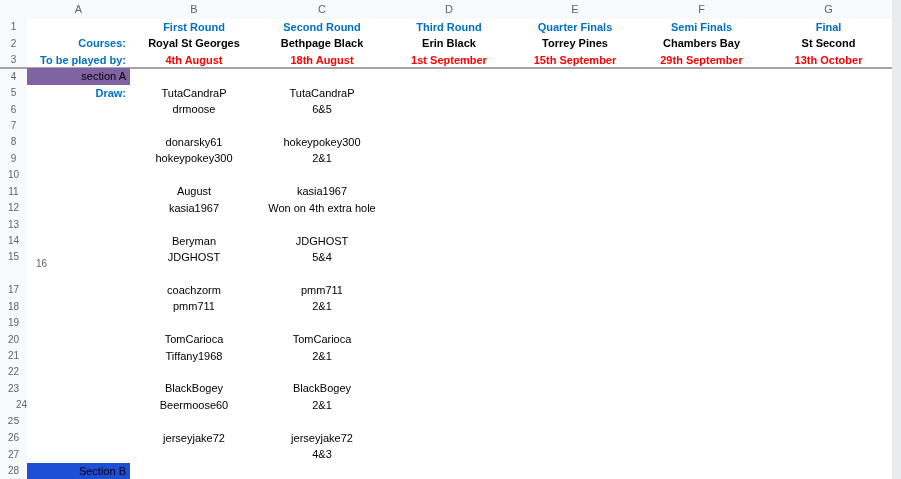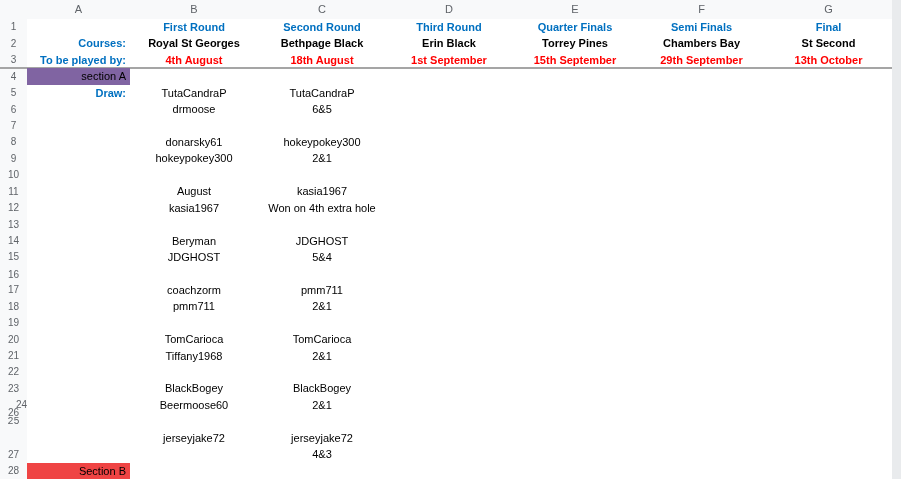--- a/index.html
+++ b/index.html
@@ -51,31 +51,31 @@
     <div class="guttxt" style="left: 0px; top: 101px; width: 27px; height: 17px; line-height: 17px;">6</div>
     <div class="guttxt" style="left: 0px; top: 118px; width: 27px; height: 16px; line-height: 16px;">7</div>
     <div class="guttxt" style="left: 0px; top: 134px; width: 27px; height: 16px; line-height: 16px;">8</div>
     <div class="guttxt" style="left: 0px; top: 150px; width: 27px; height: 17px; line-height: 17px;">9</div>
     <div class="guttxt" style="left: 0px; top: 167px; width: 27px; height: 16px; line-height: 16px;">10</div>
     <div class="guttxt" style="left: 0px; top: 183px; width: 27px; height: 17px; line-height: 17px;">11</div>
     <div class="guttxt" style="left: 0px; top: 200px; width: 27px; height: 16px; line-height: 16px;">12</div>
     <div class="guttxt" style="left: 0px; top: 216px; width: 27px; height: 17px; line-height: 17px;">13</div>
     <div class="guttxt" style="left: 0px; top: 233px; width: 27px; height: 16px; line-height: 16px;">14</div>
     <div class="guttxt" style="left: 0px; top: 249px; width: 27px; height: 16px; line-height: 16px;">15</div>
-    <div class="guttxt" style="left: 0px; top: 266px; width: 27px; height: 17px; line-height: 17px;">16</div>
+    <div class="guttxt" style="left: 0px; top: 255px; width: 27px; height: 17px; line-height: 17px; padding-left: 28px;">16</div>
     <div class="guttxt" style="left: 0px; top: 282px; width: 27px; height: 16px; line-height: 16px;">17</div>
     <div class="guttxt" style="left: 0px; top: 298px; width: 27px; height: 17px; line-height: 17px;">18</div>
     <div class="guttxt" style="left: 0px; top: 315px; width: 27px; height: 16px; line-height: 16px;">19</div>
     <div class="guttxt" style="left: 0px; top: 331px; width: 27px; height: 17px; line-height: 17px;">20</div>
     <div class="guttxt" style="left: 0px; top: 348px; width: 27px; height: 16px; line-height: 16px;">21</div>
     <div class="guttxt" style="left: 0px; top: 364px; width: 27px; height: 16px; line-height: 16px; text-align: center;">22</div>
     <div class="guttxt" style="left: 0px; top: 380px; width: 27px; height: 17px; line-height: 17px;">23</div>
     <div class="guttxt" style="left: 0px; top: 397px; width: 27px; height: 16px; line-height: 16px; padding-left: 8px;">24</div>
     <div class="guttxt" style="left: 0px; top: 413px; width: 27px; height: 17px; line-height: 17px; font-family: Liberation Mono, monospace;">25</div>
-    <div class="guttxt" style="left: 0px; top: 405px; width: 27px; height: 16px; line-height: 16px;">26</div>
+    <div class="guttxt" style="left: 0px; top: 430px; width: 27px; height: 16px; line-height: 16px;">26</div>
     <div class="guttxt" style="left: 0px; top: 446px; width: 27px; height: 17px; line-height: 17px;">27</div>
     <div class="guttxt" style="left: 0px; top: 463px; width: 27px; height: 16px; line-height: 16px;">28</div>
     <div class="cell bold" style="left: 130px; top: 19px; width: 128px; height: 16px; line-height: 16px; color: rgb(0, 112, 192);">First Round</div>
     <div class="cell bold" style="left: 258px; top: 19px; width: 128px; height: 16px; line-height: 16px; color: rgb(0, 112, 192);">Second Round</div>
     <div class="cell bold" style="left: 386px; top: 19px; width: 126px; height: 16px; line-height: 16px; color: rgb(0, 112, 192);">Third Round</div>
     <div class="cell bold" style="left: 512px; top: 19px; width: 126px; height: 16px; line-height: 16px; color: rgb(0, 112, 192);">Quarter Finals</div>
     <div class="cell bold" style="left: 638px; top: 19px; width: 127px; height: 16px; line-height: 16px; color: rgb(0, 112, 192);">Semi Finals</div>
     <div class="cell bold" style="left: 765px; top: 19px; width: 127px; height: 16px; line-height: 16px; color: rgb(0, 112, 192);">Final</div>
     <div class="cell bold right" style="left: 27px; top: 35px; width: 103px; height: 17px; line-height: 17px; color: rgb(0, 112, 192);">Courses:</div>
     <div class="cell bold" style="left: 130px; top: 35px; width: 128px; height: 17px; line-height: 17px;">Royal St Georges</div>
@@ -85,21 +85,21 @@
     <div class="cell bold" style="left: 638px; top: 35px; width: 127px; height: 17px; line-height: 17px;">Chambers Bay</div>
     <div class="cell bold" style="left: 765px; top: 35px; width: 127px; height: 17px; line-height: 17px;">St Second</div>
     <div class="cell bold right" style="left: 27px; top: 52px; width: 103px; height: 16px; line-height: 16px; color: rgb(0, 112, 192);">To be played by:</div>
     <div class="cell bold" style="left: 130px; top: 52px; width: 128px; height: 16px; line-height: 16px; color: rgb(255, 0, 0);">4th August</div>
     <div class="cell bold" style="left: 258px; top: 52px; width: 128px; height: 16px; line-height: 16px; color: rgb(255, 0, 0);">18th August</div>
     <div class="cell bold" style="left: 386px; top: 52px; width: 126px; height: 16px; line-height: 16px; color: rgb(255, 0, 0);">1st September</div>
     <div class="cell bold" style="left: 512px; top: 52px; width: 126px; height: 16px; line-height: 16px; color: rgb(255, 0, 0);">15th September</div>
     <div class="cell bold" style="left: 638px; top: 52px; width: 127px; height: 16px; line-height: 16px; color: rgb(255, 0, 0);">29th September</div>
     <div class="cell bold" style="left: 765px; top: 52px; width: 127px; height: 16px; line-height: 16px; color: rgb(255, 0, 0);">13th October</div>
     <div class="cell right fill" style="left: 27px; top: 68px; width: 103px; height: 17px; line-height: 17px; background: rgb(128, 100, 162); z-index: 5;">section A</div>
-    <div class="cell right fill" style="left: 27px; top: 463px; width: 103px; height: 16px; line-height: 16px; background: #ef4444; z-index: 5;">Section B</div>
+    <div class="cell right fill" style="left: 27px; top: 463px; width: 103px; height: 16px; line-height: 16px; background: #1d4ed8; z-index: 5;">Section B</div>
     <div class="cell bold right" style="left: 27px; top: 85px; width: 103px; height: 16px; line-height: 16px; color: rgb(0, 112, 192);">Draw:</div>
     <div class="cell" style="left: 130px; top: 85px; width: 128px; height: 16px; line-height: 16px;">TutaCandraP</div>
     <div class="cell" style="left: 130px; top: 101px; width: 128px; height: 17px; line-height: 17px;">drmoose</div>
     <div class="cell" style="left: 258px; top: 85px; width: 128px; height: 16px; line-height: 16px;">TutaCandraP</div>
     <div class="cell" style="left: 258px; top: 101px; width: 128px; height: 17px; line-height: 17px;">6&amp;5</div>
     <div class="cell" style="left: 130px; top: 134px; width: 128px; height: 16px; line-height: 16px;">donarsky61</div>
     <div class="cell" style="left: 130px; top: 150px; width: 128px; height: 17px; line-height: 17px;">hokeypokey300</div>
     <div class="cell" style="left: 258px; top: 134px; width: 128px; height: 16px; line-height: 16px;">hokeypokey300</div>
     <div class="cell" style="left: 258px; top: 150px; width: 128px; height: 17px; line-height: 17px;">2&amp;1</div>
     <div class="cell" style="left: 130px; top: 183px; width: 128px; height: 17px; line-height: 17px;">August</div>

